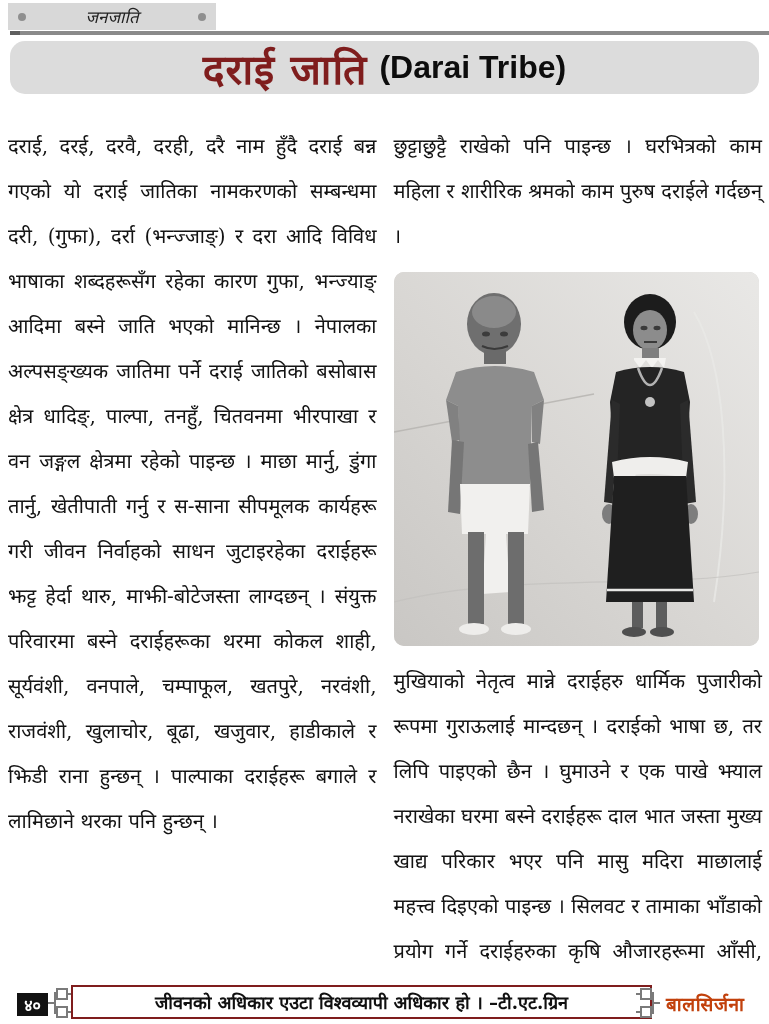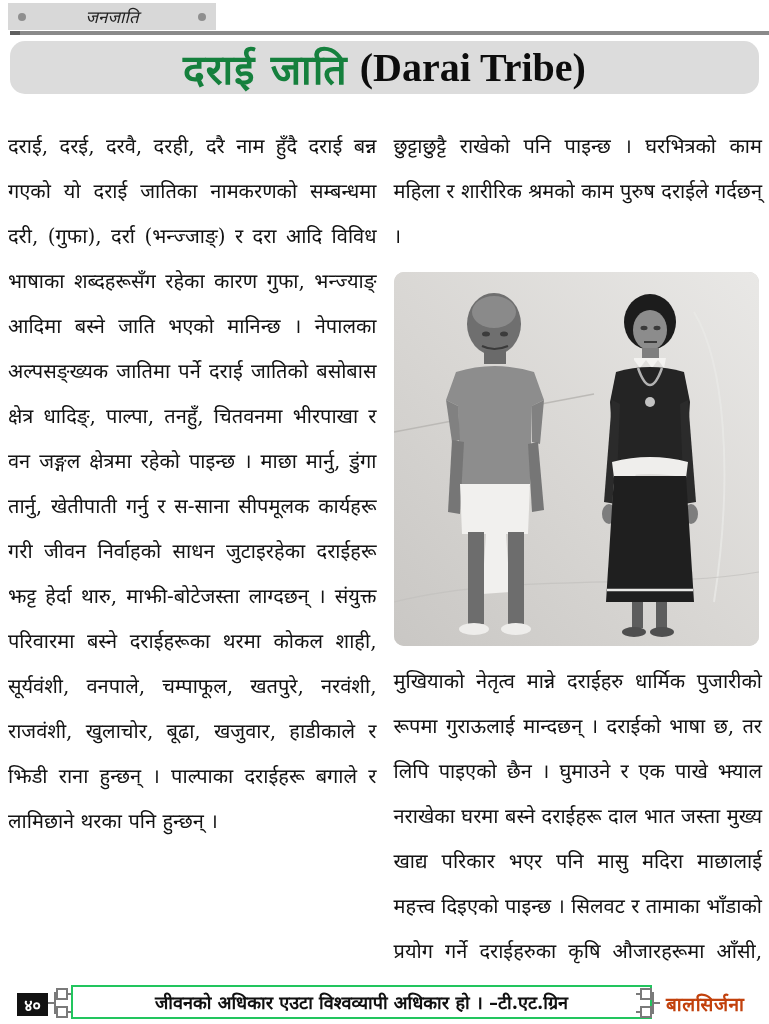--- a/index.html
+++ b/index.html
@@ -24,22 +24,22 @@
     background: #8a8a8a; border-left: 10px solid #5f5f5f;
     box-sizing: border-box;
   }
 
   
   .title-banner {
     position: absolute; left: 10px; top: 41px; width: 749px; height: 53px;
     background: #dcdcdc; border-radius: 15px;
     display: flex; align-items: center; justify-content: center; gap: 12px;
   }
-  .title-nepali { font-size: 41px; font-weight: bold; color: #15803d; letter-spacing: 1px; }
-  .title-english { font-size: 40px; font-weight: bold; color: #0d0d0d; font-family: Liberation Serif, serif; }
+  .title-nepali { font-size: 41px; font-weight: bold; color: #7f1d1d; letter-spacing: 1px; }
+  .title-english { font-size: 32px; font-weight: bold; color: #0d0d0d; font-family: Liberation Sans, sans-serif; }
   .byline {
     position: absolute; right: 14px; top: 98px;
     font-size: 21px; font-weight: bold; font-style: italic; color: #161616;
   }
 
   
   .columns {
     position: absolute; left: 8px; top: 124px; width: 754px; height: 844px;
     display: flex; gap: 17px;
   }
@@ -63,21 +63,21 @@
   .page-number {
     position: absolute; left: 17px; top: 10px; width: 31px; height: 23px;
     background: #121212; color: #fff; font-size: 16px; font-weight: bold;
     display: flex; align-items: center; justify-content: center; text-align: right;
   }
   .footer-ornament { position: absolute; top: 1px; }
   .footer-ornament.left { left: 48px; }
   .footer-ornament.right { left: 636px; transform: scaleX(-1); }
   .quote-box {
     position: absolute; left: 71px; top: 2px; width: 581px; height: 34px;
-    border: 2px solid #22c55e; background: #fff; box-sizing: border-box;
+    border: 2px solid #7f1d1d; background: #fff; box-sizing: border-box;
     display: flex; align-items: center; justify-content: center;
     font-size: 18px; font-weight: bold; color: #101010;
   }
   .magazine-name {
     position: absolute; left: 666px; top: 8px; font-size: 19px;
     color: #c2410c; font-weight: bold; letter-spacing: 0.5px;
   }
 </style>
 </head>
 <body>

